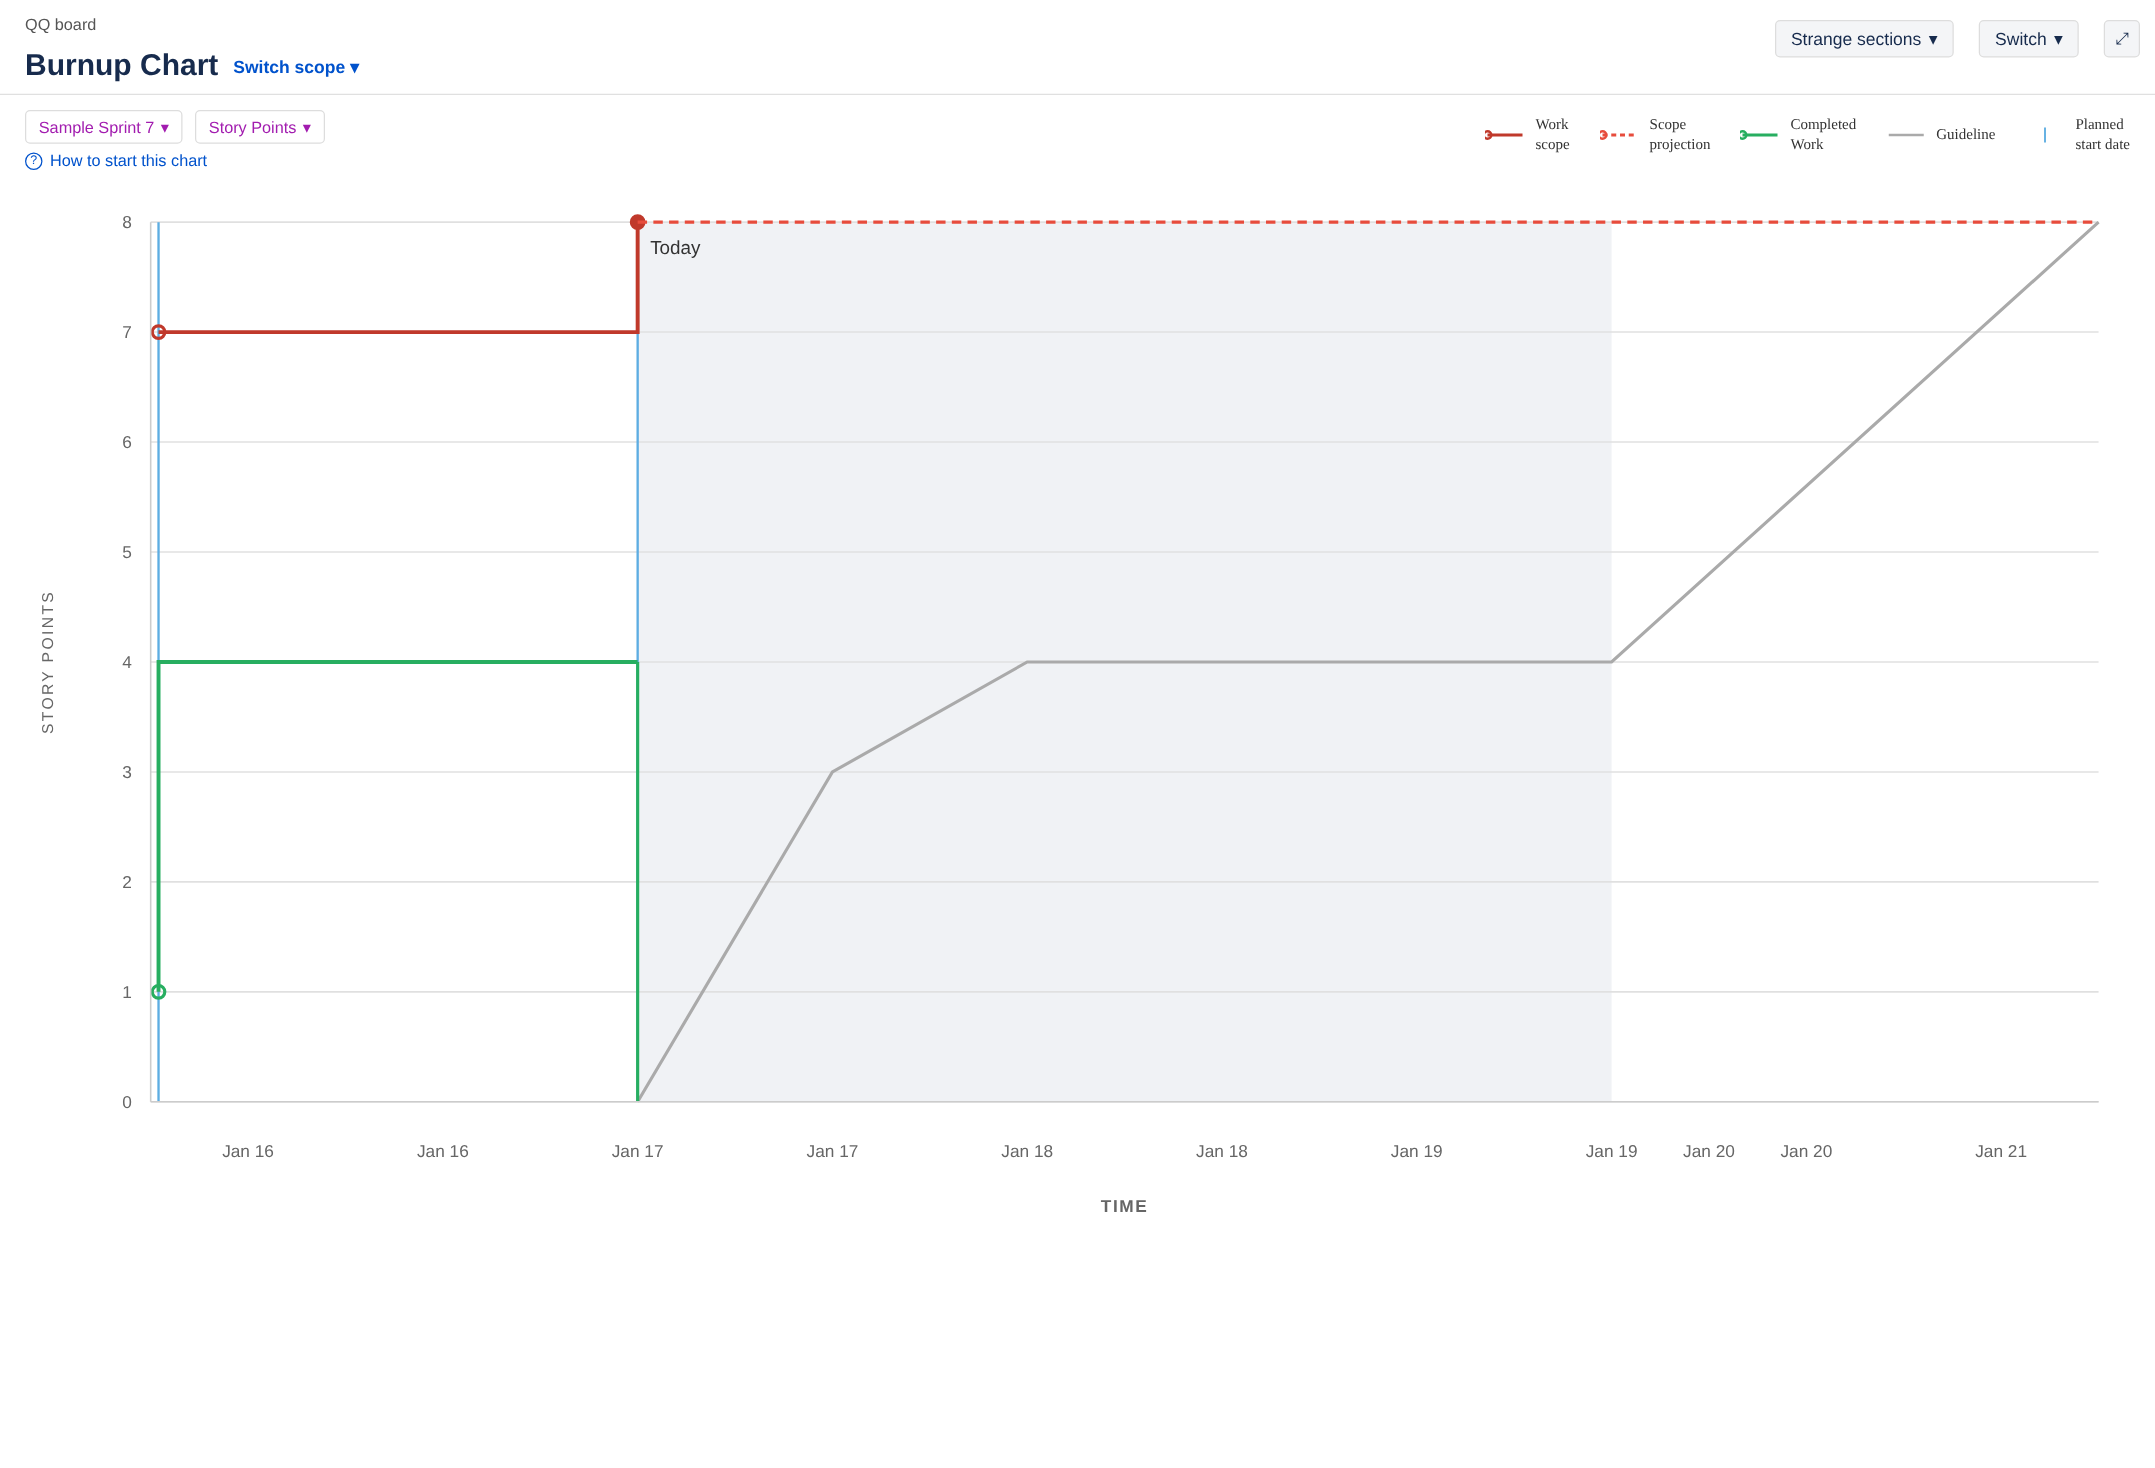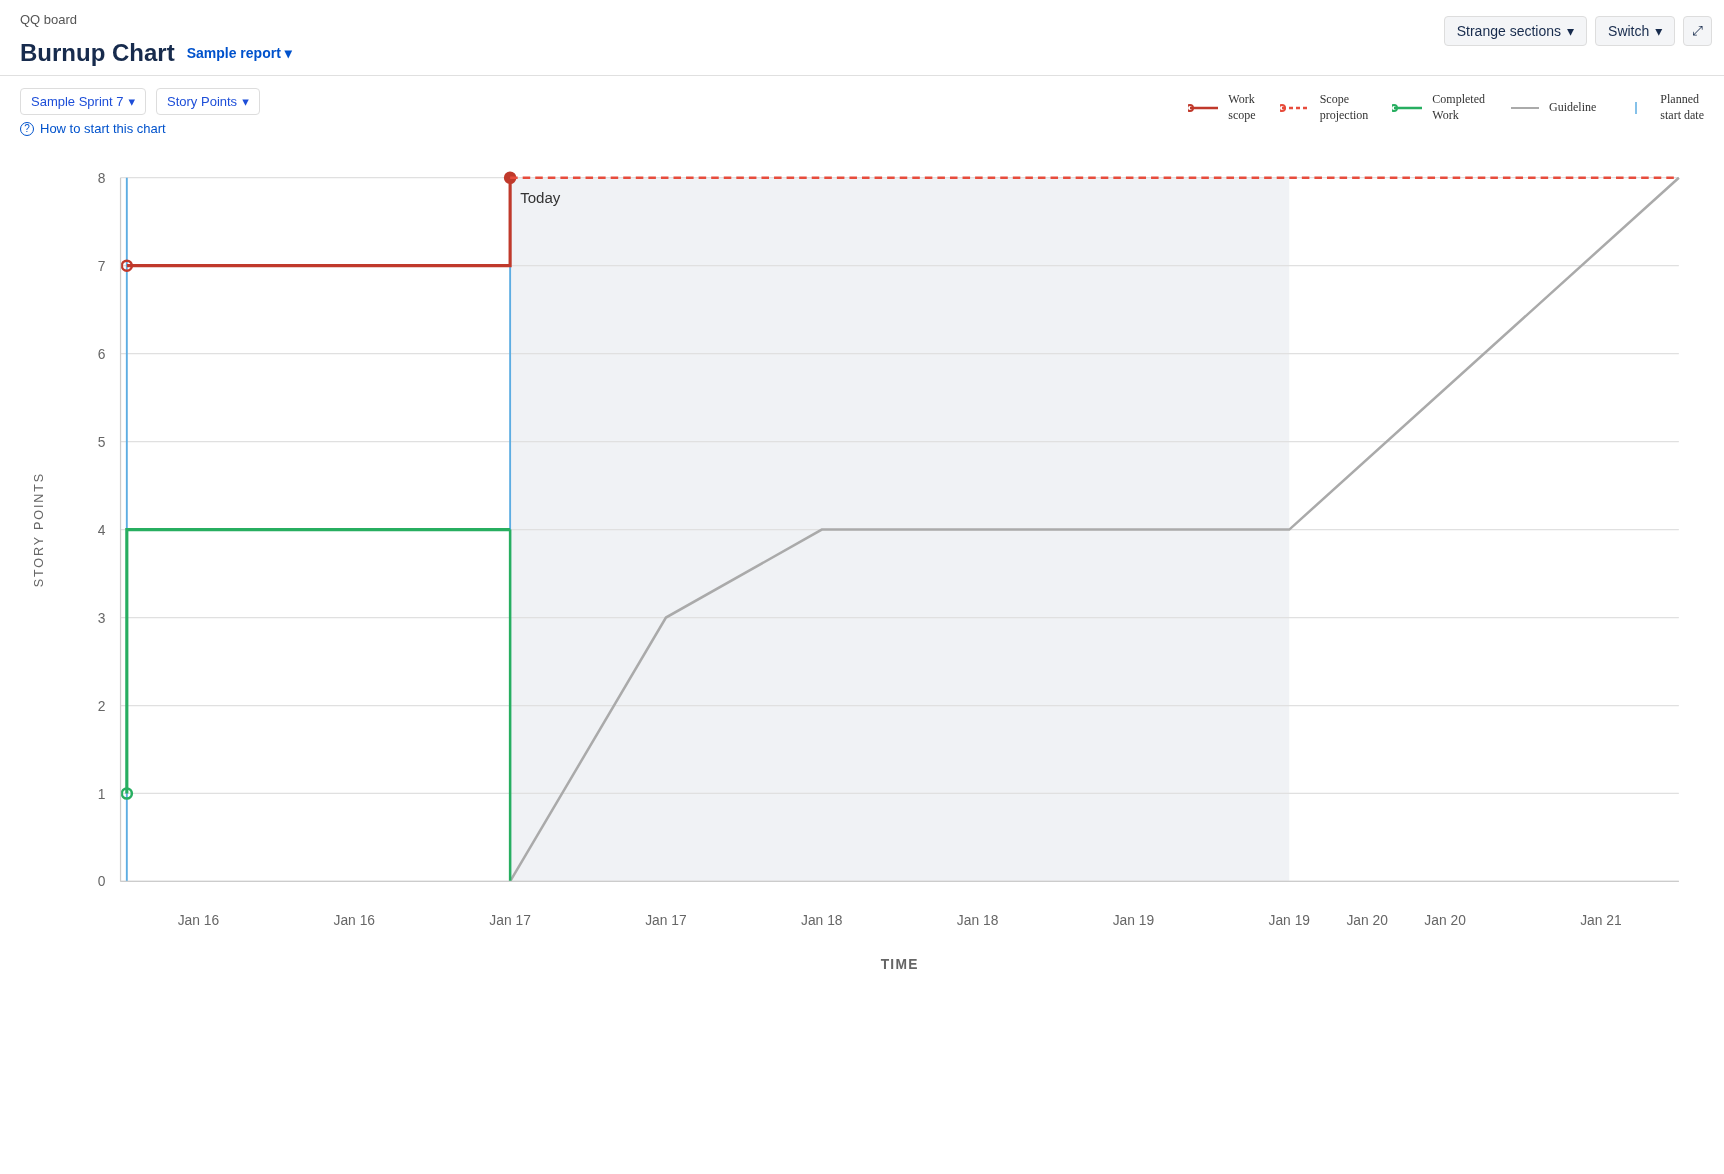--- a/index.html
+++ b/index.html
@@ -10,21 +10,21 @@
       border-bottom: 1px solid #e0e0e0;
       display: flex;
       align-items: flex-start;
       justify-content: space-between;
     }
     .header-left {}
     .board-name { font-size: 13px; color: #555; margin-bottom: 2px; }
     .page-title { font-size: 24px; font-weight: 600; color: #172b4d; display: flex; align-items: center; gap: 12px; margin-top: 12px; }
     .switch-report { font-size: 14px; color: #0052cc; cursor: pointer; display: flex; align-items: center; gap: 4px; }
 
-    .header-right { display: flex; gap: 8px; margin-top: 4px; }
+    .header-right { display: flex; gap: 20px; margin-top: 4px; }
     .btn-dropdown {
       display: flex; align-items: center; gap: 6px;
       padding: 6px 12px;
       border: 1px solid #ddd;
       border-radius: 4px;
       background: #f4f5f7;
       font-size: 14px;
       cursor: pointer;
       color: #172b4d;
     }
@@ -47,21 +47,21 @@
     .controls-left { display: flex; flex-direction: column; gap: 6px; }
     .controls-filters { display: flex; gap: 10px; }
     .filter-btn {
       display: flex; align-items: center; gap: 5px;
       padding: 5px 10px;
       border: 1px solid #ddd;
       border-radius: 4px;
       background: #fff;
       font-size: 13px;
       cursor: pointer;
-      color: #1d4ed8;
+      color: #a21caf;
     }
     .how-to-read {
       display: flex; align-items: center; gap: 6px;
       color: #0052cc; font-size: 13px; cursor: pointer;
     }
 
     .legend {
       display: flex;
       align-items: center;
       gap: 24px;
@@ -111,21 +111,21 @@
   </style>
 </head>
 <body>
 
 <div class="header">
   <div class="header-left">
     <div class="board-name">QQ board</div>
     <div class="page-title">
       <span>Burnup Chart</span>
       <span class="switch-report">
-        <span>Sample report</span>
+        <span>Switch scope</span>
         <span>▾</span>
       </span>
     </div>
   </div>
   <div class="header-right">
     <button class="btn-dropdown">
       <span>Strange sections</span>
       <span>▾</span>
     </button>
     <button class="btn-dropdown">

